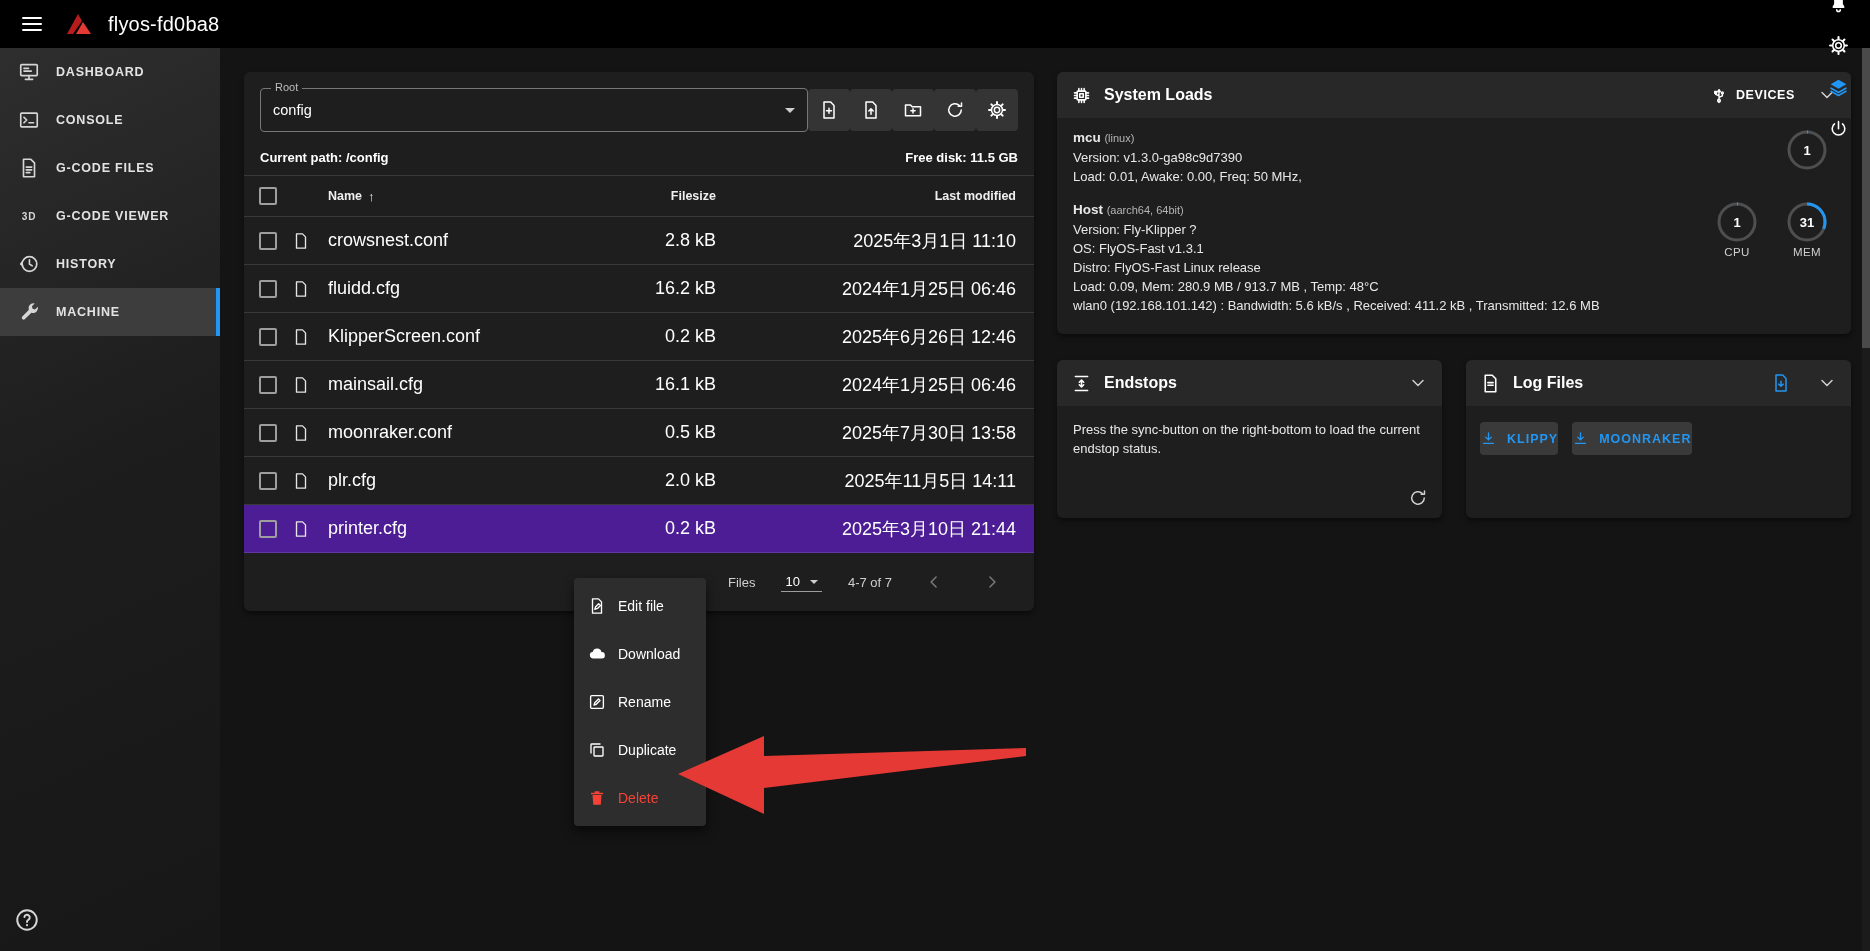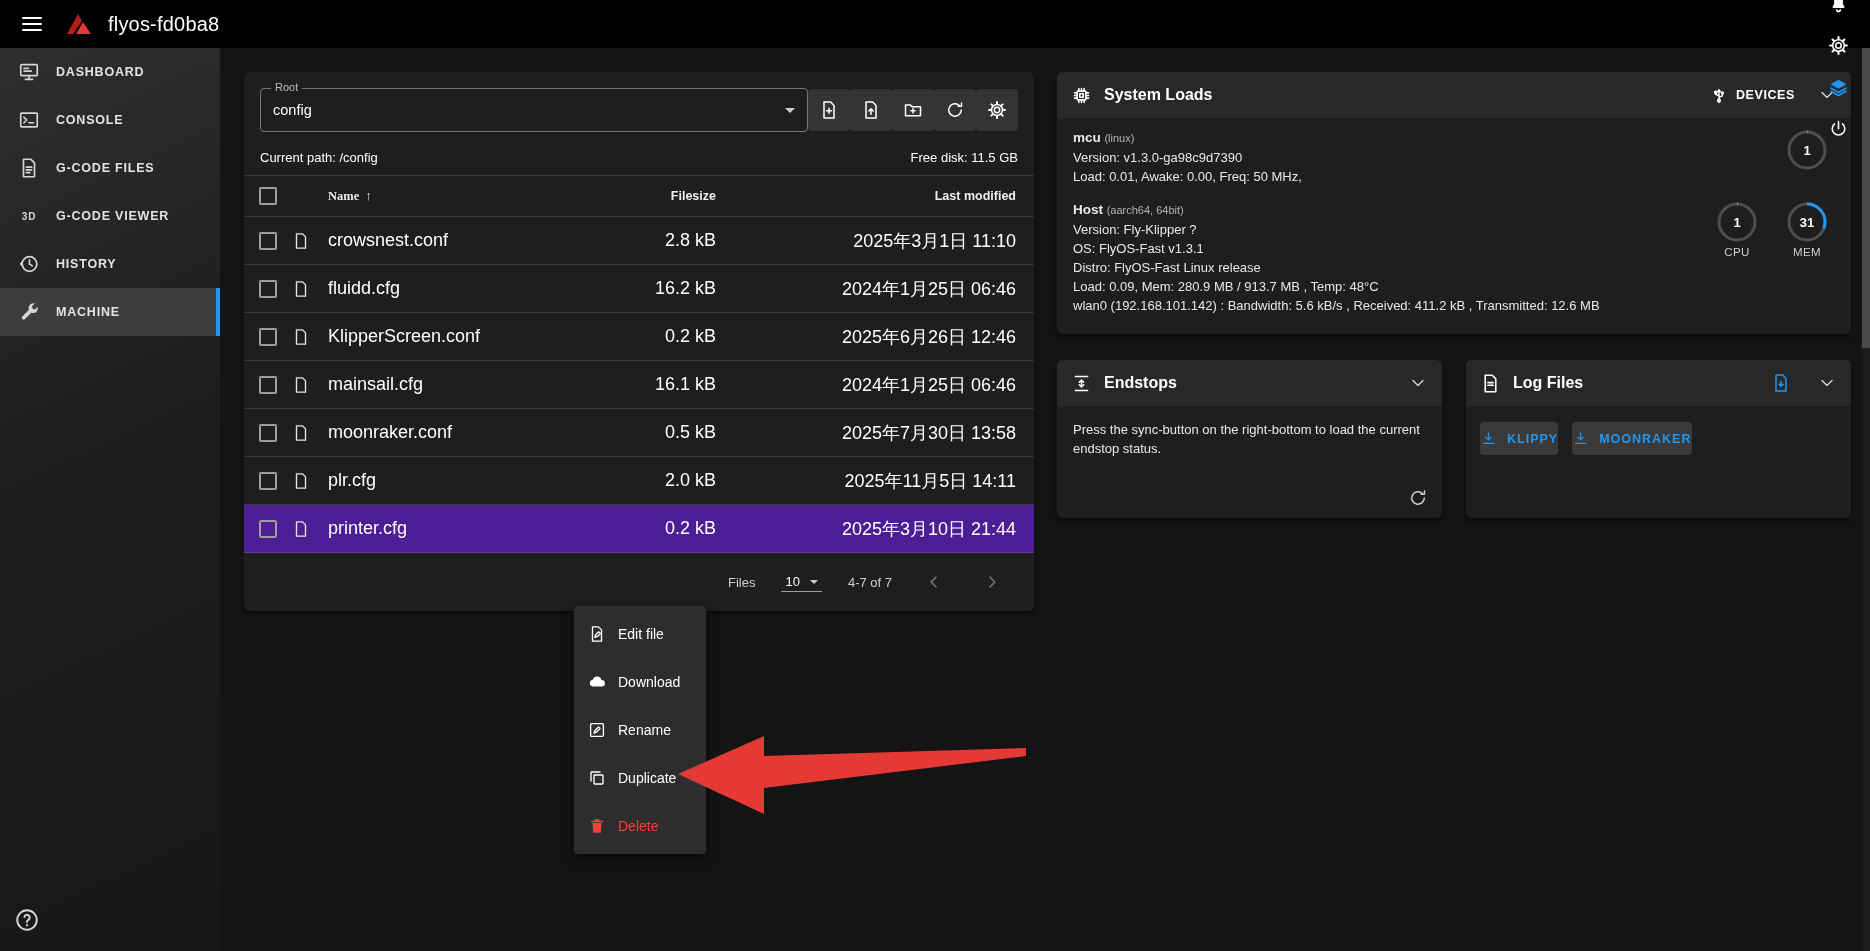--- a/index.html
+++ b/index.html
@@ -68,33 +68,33 @@
   .select-field .fld-label {
     position:absolute; top:-8px; left:10px; font-size:11px; color:#bdbdbd;
     background:#1e1e1e; padding:0 4px;
   }
   .select-field .fld-value { font-size:14.5px; color:#fff; }
   .select-field .caret { margin-left:auto; width:0; height:0; border-left:5px solid transparent;
     border-right:5px solid transparent; border-top:5px solid #cfcfcf; }
   .sqbtn { width:42px; height:42px; border-radius:4px; background:#343434; color:#fff;
     display:flex; align-items:center; justify-content:center; cursor:pointer; border:none; flex:0 0 auto; }
   .path-row { display:flex; justify-content:space-between; padding:8px 16px 10px 16px;
-    font-size:13px; font-weight:400; color:#fff; }
+    font-size:13px; font-weight:700; color:#fff; }
   .tbl-head, .trow {
     display:grid; grid-template-columns:48px 36px 1fr 140px 300px;
     align-items:center; padding-right:18px;
   }
   .tbl-head { height:42px; border-top:1px solid rgba(255,255,255,.12);
     border-bottom:1px solid rgba(255,255,255,.12); color:#efefef; font-size:12.5px; font-weight:700; }
   .trow { height:48px; border-bottom:1px solid rgba(255,255,255,.12); font-size:18px; cursor:pointer; }
   .trow.selected { background:#4c1d95; }
   .cell-check { display:flex; justify-content:center; }
   .checkbox { width:18px; height:18px; border:2px solid #9e9e9e; border-radius:2px; cursor:pointer; }
   .cell-size, .cell-date, .h-size, .h-date { text-align:right; }
-  .h-name { display:flex; align-items:center; gap:6px; cursor:pointer;font-family:Liberation Serif, serif; }
+  .h-name { display:flex; align-items:center; gap:6px; cursor:pointer; }
   .sort-arrow { font-size:13px; color:#efefef; }
   .doc-ic { color:#e6e6e6; }
   .tbl-footer { display:flex; align-items:center; justify-content:flex-end; gap:26px;
     height:58px; padding-right:26px; font-size:13px; color:#cfcfcf; }
   .pp-select { display:flex; align-items:center; gap:10px; border-bottom:1px solid #9e9e9e;
     padding:2px 4px; color:#fff; cursor:pointer; }
   .pp-caret { width:0; height:0; border-left:4px solid transparent; border-right:4px solid transparent;
     border-top:4px solid #cfcfcf; }
   .pg-btn { color:#7a7a7a; width:32px; height:32px; display:flex; align-items:center; justify-content:center;
     cursor:pointer; background:none; border:none; }
@@ -123,21 +123,21 @@
   .end-body { padding:14px 16px; font-size:13px; line-height:19px; color:#e8e8e8; position:relative; height:112px; }
   .sync-btn { position:absolute; right:14px; bottom:10px; color:#cfcfcf; }
   .log-card { left:1466px; top:360px; width:385px; height:158px; }
   .log-body { padding:16px 14px; display:flex; flex-direction:row; gap:14px; }
   .log-btn { height:33px; background:#3a3a3a; border-radius:4px; border:none; cursor:pointer;
     display:flex; align-items:center; justify-content:center; gap:10px;
     color:#2196f3; font-size:12.5px; font-weight:700; letter-spacing:1px;
     font-family:"Liberation Sans","DejaVu Sans",sans-serif; }
 
   
-  .ctx-menu { position:absolute; left:574px; top:606px; width:132px; background:#2d2d2d;
+  .ctx-menu { position:absolute; left:574px; top:578px; width:132px; background:#2d2d2d;
     border-radius:4px; box-shadow:0 5px 12px rgba(0,0,0,.6); padding:4px 0; z-index:40; }
   .ctx-item { display:flex; align-items:center; gap:12px; height:48px; padding:0 14px;
     font-size:14px; color:#fff; cursor:pointer; white-space:nowrap; }
   .ctx-item.danger { color:#f44336; }
 
   
   .red-arrow { position:absolute; left:672px; top:726px; z-index:50; pointer-events:none; }
 
   
   .scrollbar { position:absolute; right:0; top:48px; bottom:0; width:8px; background:#1b1b1b; z-index:60; }

